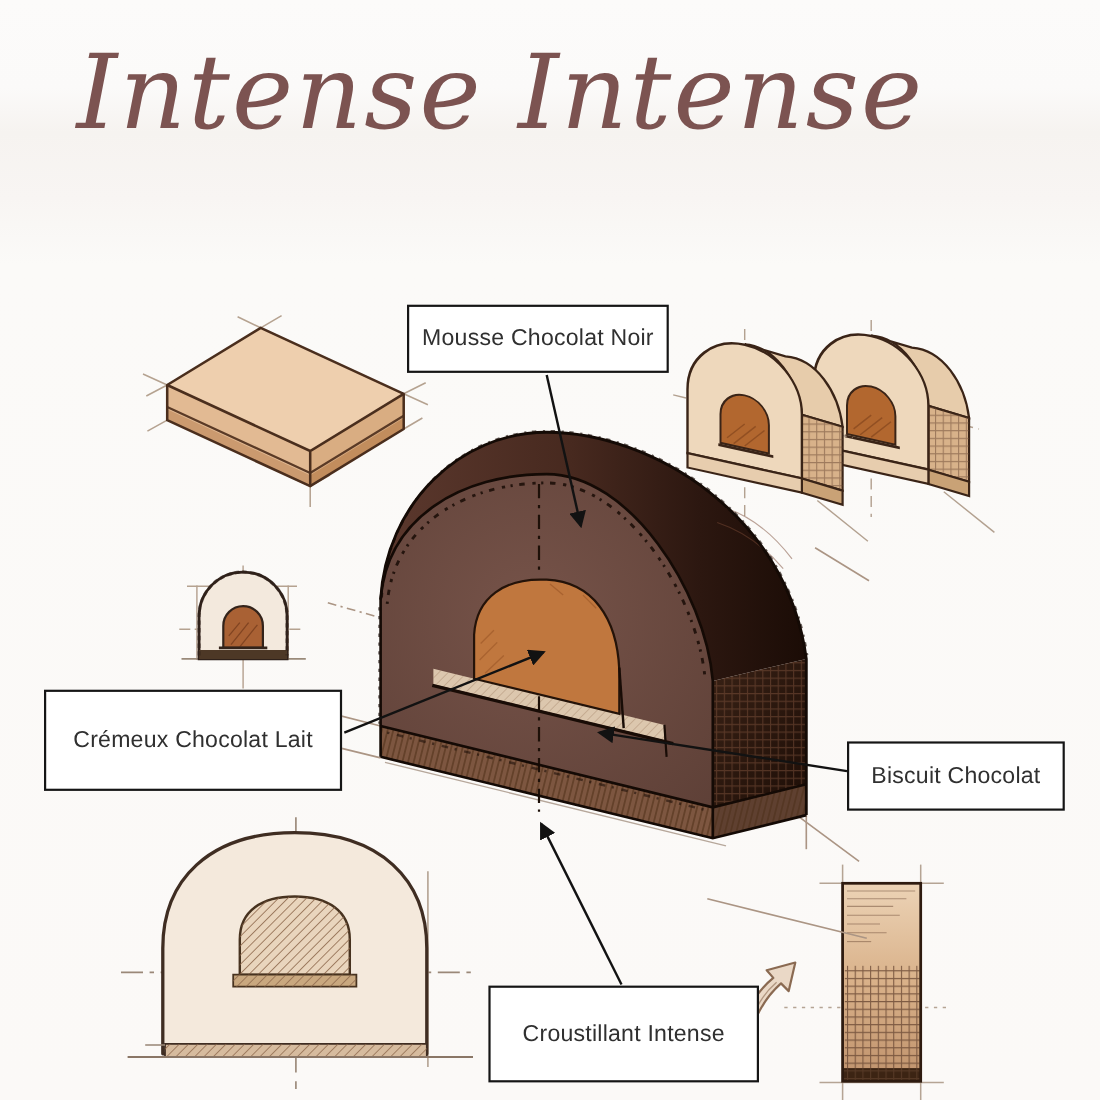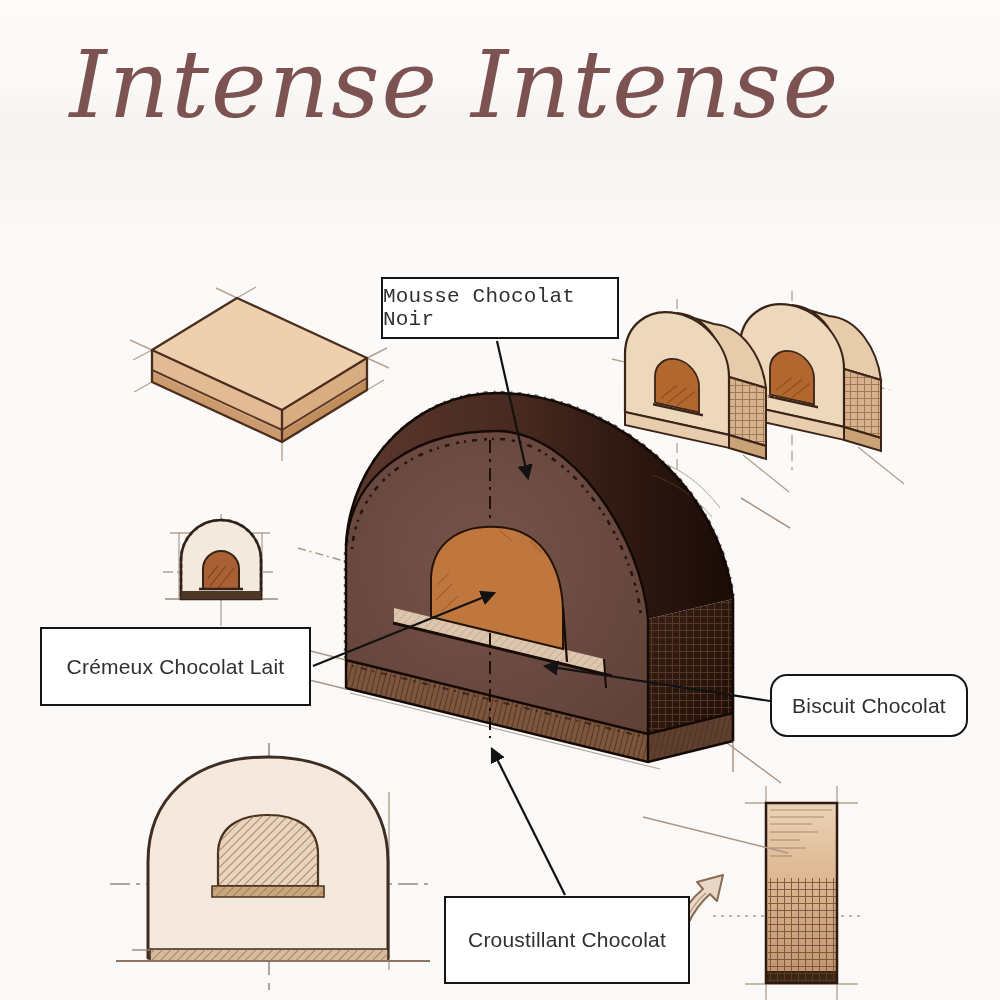--- a/index.html
+++ b/index.html
@@ -11,42 +11,42 @@
   .title{
     position:absolute;top:30px;left:0;width:910px;text-align:center;
     font-family:"DejaVu Serif",serif;font-style:italic;font-size:94px;
     color:#7c5351;letter-spacing:2px;white-space:nowrap;
   }
   .label-box{
     position:absolute;box-sizing:border-box;background:#ffffff;
     border:2px solid #151515;display:flex;align-items:center;justify-content:center;
     font-size:21px;color:#303030;letter-spacing:0.2px;z-index:5;
   }
-  #box-mousse{left:381px;top:277px;width:238px;height:62px;font-family:Liberation Mono, monospace;}
-  #box-cremeux{left:40px;top:627px;width:271px;height:79px;justify-content:center;}
-  #box-biscuit{left:770px;top:674px;width:198px;height:63px;border-radius:17px;}
+  #box-mousse{left:370px;top:277px;width:238px;height:62px;}
+  #box-cremeux{left:40px;top:627px;width:271px;height:92px;justify-content:center;}
+  #box-biscuit{left:770px;top:674px;width:198px;height:63px;}
   #box-croustillant{left:444px;top:896px;width:246px;height:88px;}
   svg{position:absolute;left:0;top:0;z-index:1;}
 </style>
 </head>
 <body>
 
 <div class="title">Intense Intense</div>
 
 <div class="label-box" id="box-mousse">
   <span>Mousse Chocolat Noir</span>
 </div>
 <div class="label-box" id="box-cremeux">
   <span>Crémeux Chocolat Lait</span>
 </div>
 <div class="label-box" id="box-biscuit">
   <span>Biscuit Chocolat</span>
 </div>
 <div class="label-box" id="box-croustillant">
-  <span>Croustillant Chocolat</span>
+  <span>Croustillant Intense</span>
 </div>
 
 <svg width="1000" height="1000" viewBox="0 0 1000 1000">
   <defs>
     <marker id="arrowHead" viewBox="0 0 10 10" refX="8.5" refY="5" markerWidth="7" markerHeight="7" orient="auto-start-reverse">
       <path d="M0,0 L10,5 L0,10 Z" fill="#121212"></path>
     </marker>
     <pattern id="hatchDiag" width="6" height="6" patternUnits="userSpaceOnUse" patternTransform="rotate(45)">
       <line x1="0" y1="0" x2="0" y2="6" stroke="#8a6448" stroke-width="1.4"></line>
     </pattern>

